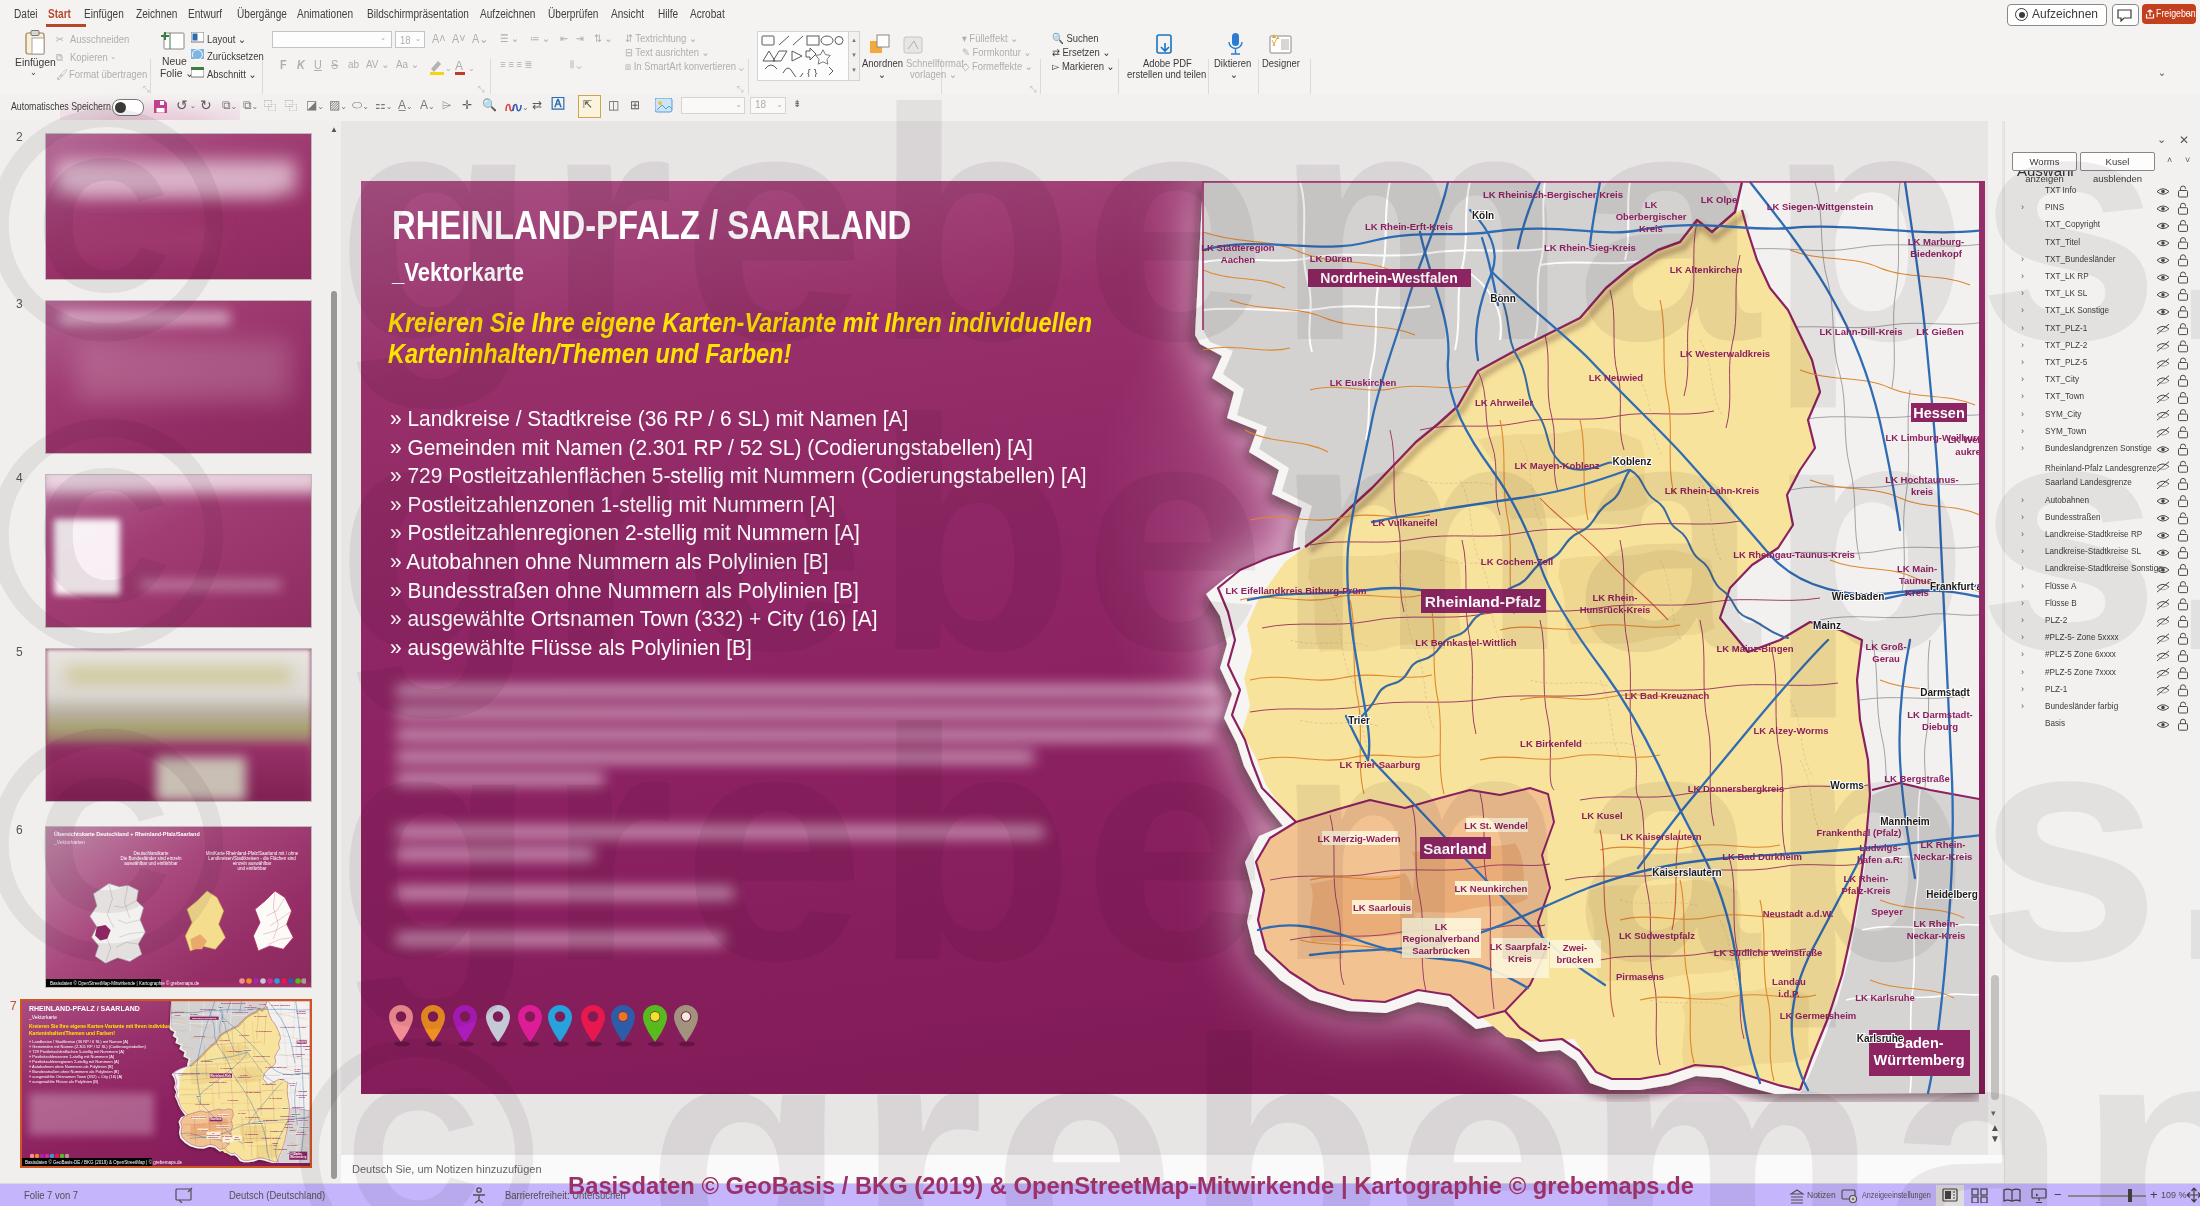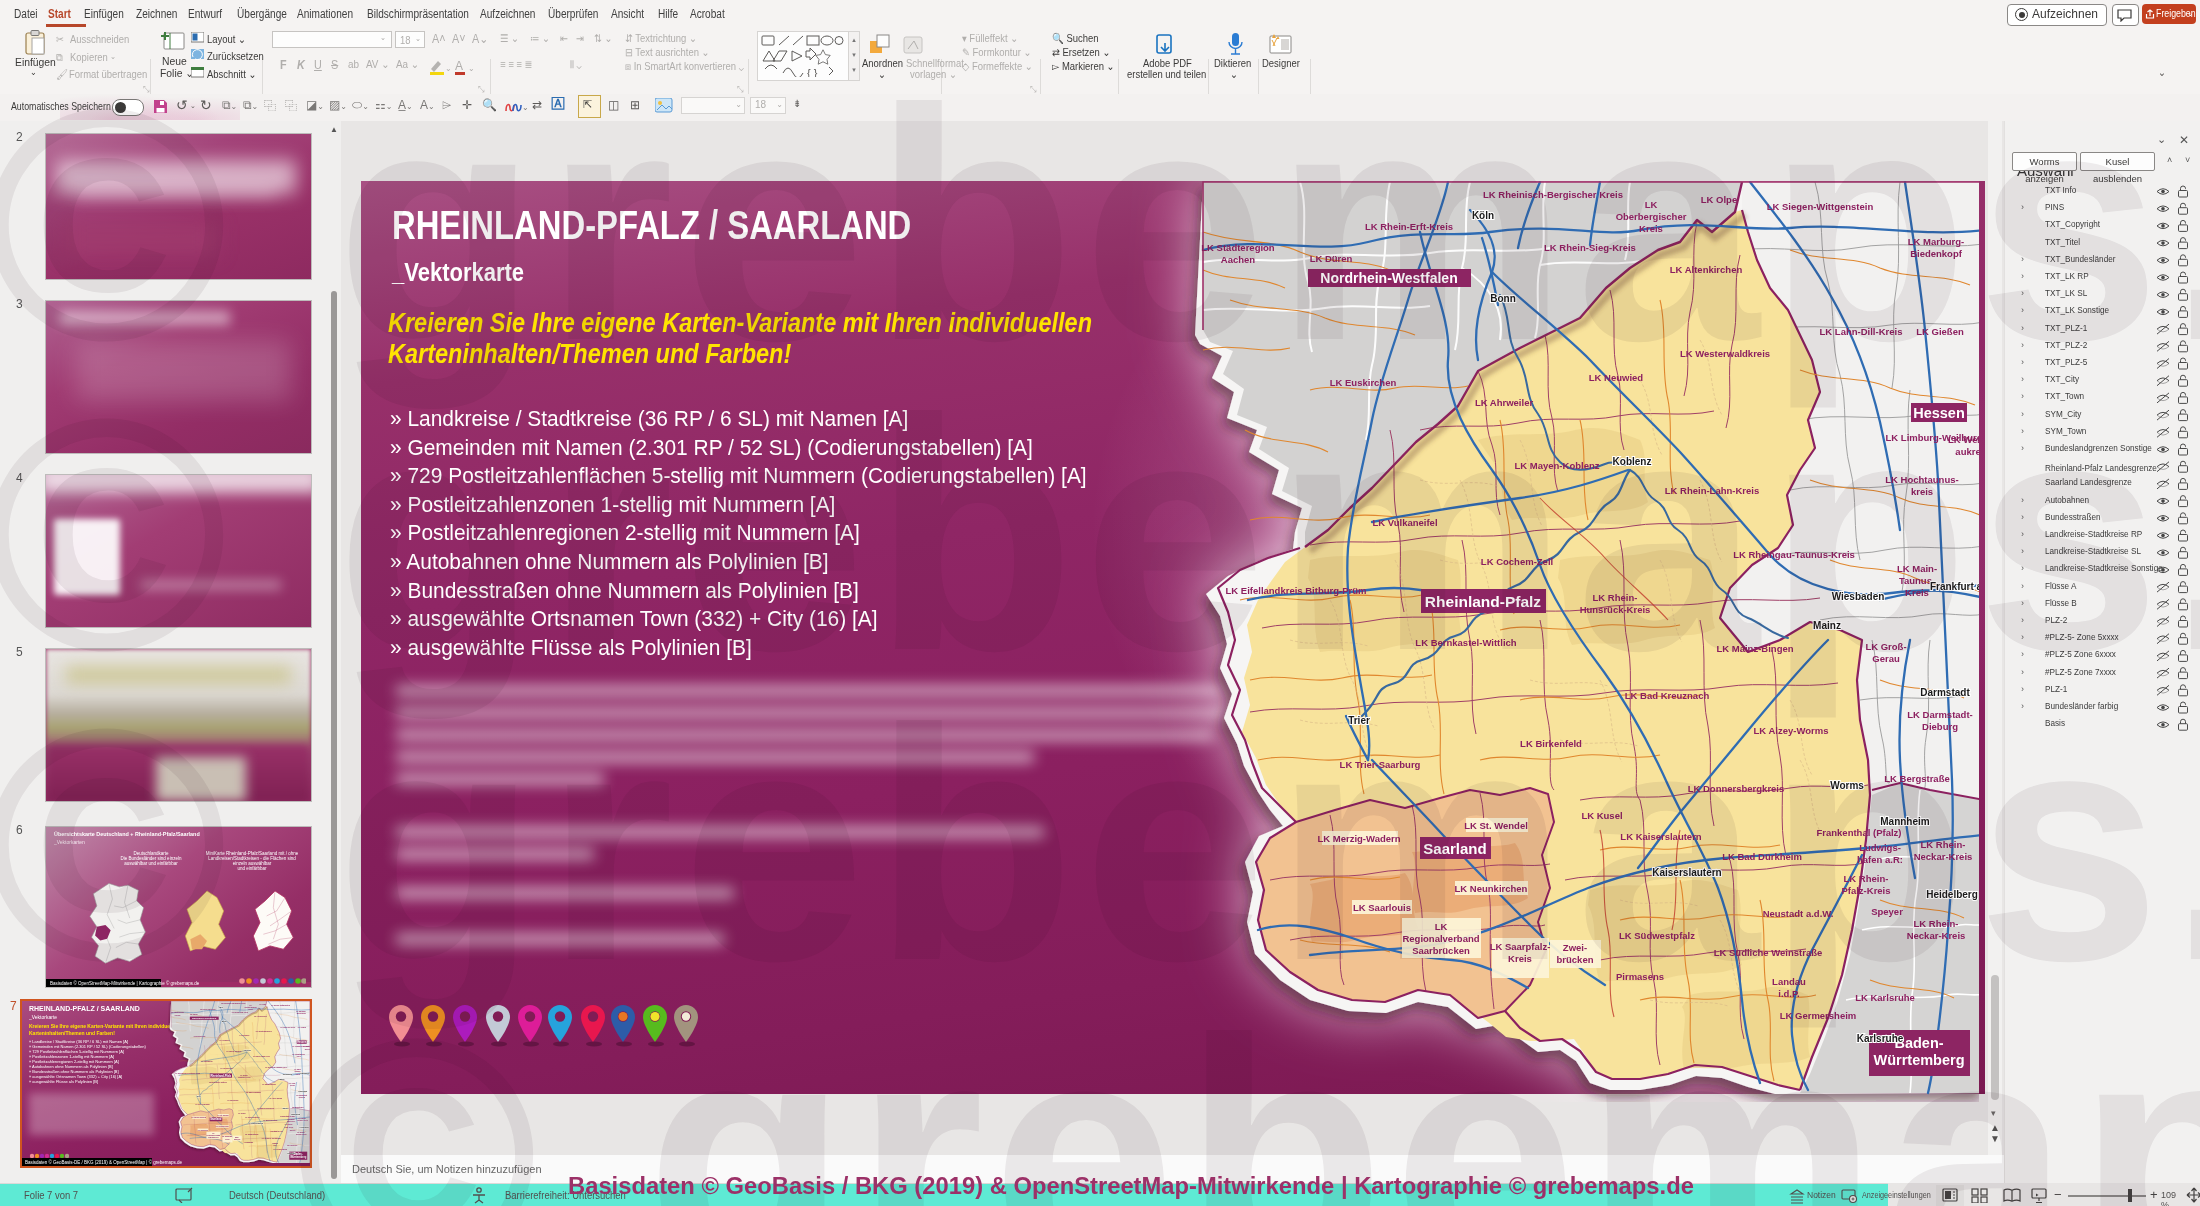--- a/index.html
+++ b/index.html
@@ -22,21 +22,21 @@
 
 #canvas{left:341px;top:121px;width:1663px;height:1062px;background:#e8e6e5;}
 #slide{left:361px;top:181px;width:1624px;height:913px;background:radial-gradient(ellipse 760px 640px at 74% 38%,rgba(255,225,242,0.50),rgba(255,225,242,0) 62%),linear-gradient(172deg,#a85083 0%,#97306a 18%,#8f2665 38%,#8b2060 60%,#841d5a 80%,#7b1951 100%);overflow:hidden;}
 #notesbar{left:341px;top:1155px;width:1663px;height:28px;background:#fafafa;font-size:11px;color:#666;}
 
 #rightpanel{left:2004px;top:121px;width:196px;height:1062px;background:#f2f1f0;border-left:1px solid #e2e0df;}
 .prow{position:absolute;left:0;width:196px;height:17px;font-size:9.3px;color:#3b3b3b;}
 .prow .nm{position:absolute;left:40px;top:2px;white-space:nowrap;transform:scaleX(0.88);transform-origin:0 0;}
 .prow .exp{position:absolute;left:16px;top:2px;color:#555;font-size:9px;}
 
-#statusbar{left:0;top:1183px;width:1888px;height:23px;background:#5eead4;border-top:1px solid #dbd9d8;font-size:11px;color:#514f4e;}
+#statusbar{left:0;top:1183px;width:2200px;height:23px;background:#c4b5fd;border-top:1px solid #dbd9d8;font-size:11px;color:#514f4e;}
 
 .wm{position:absolute;font-family:"Liberation Sans",sans-serif;font-weight:bold;font-size:330px;letter-spacing:8px;color:rgba(40,20,30,0.075);white-space:nowrap;pointer-events:none;z-index:50;line-height:1;}
 #wmtext{position:absolute;left:568px;top:1172px;font-size:24.5px;font-weight:bold;color:#9c3168;z-index:60;white-space:nowrap;transform:scaleX(0.97);transform-origin:0 0;}
 
 .sl-title{position:absolute;left:31px;top:22px;font-size:40px;font-weight:bold;color:#fff;transform:scaleX(0.82);transform-origin:0 0;white-space:nowrap;}
 .sl-sub{position:absolute;left:31px;top:77px;font-size:25px;font-weight:bold;color:#fff;transform:scaleX(0.88);transform-origin:0 0;}
 .sl-yellow{position:absolute;left:27px;top:127px;font-size:27px;font-weight:bold;font-style:italic;color:#ffe400;line-height:1.16;transform:scaleX(0.87);transform-origin:0 0;white-space:nowrap;}
 .sl-list{position:absolute;left:29px;top:224px;font-size:22.5px;color:#fff;line-height:28.6px;white-space:pre;transform:scaleX(0.93);transform-origin:0 0;}
 .blur{position:absolute;background:rgba(255,255,255,0.55);filter:blur(7px);border-radius:6px;height:12px;}
 #blackbar{position:absolute;left:0px;top:878px;width:752px;height:31px;background:#000;color:#fff;font-size:16px;}

